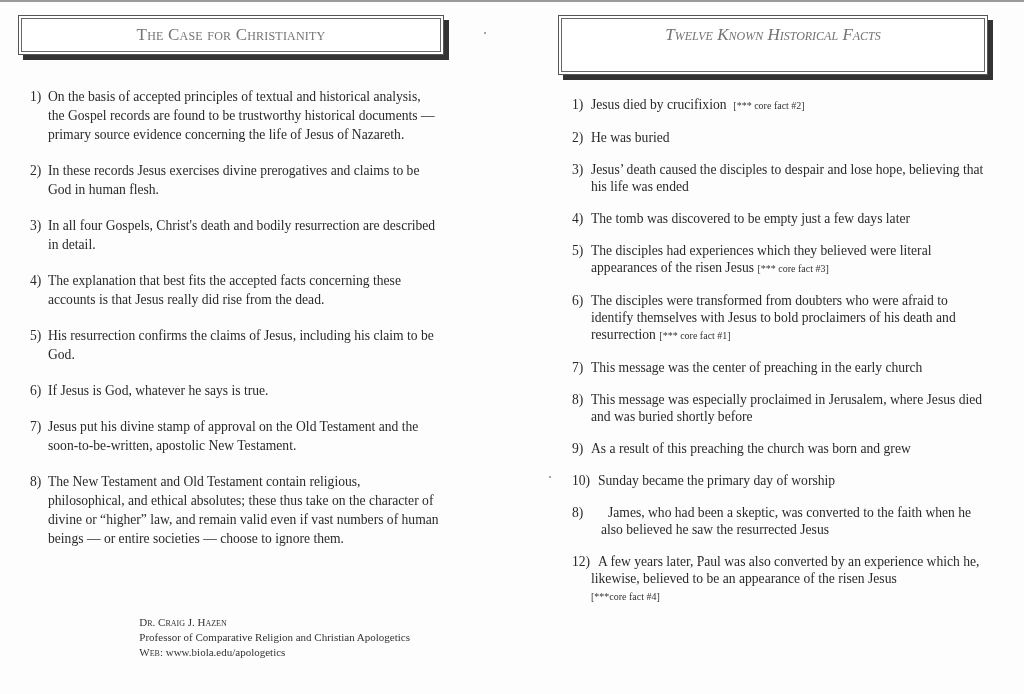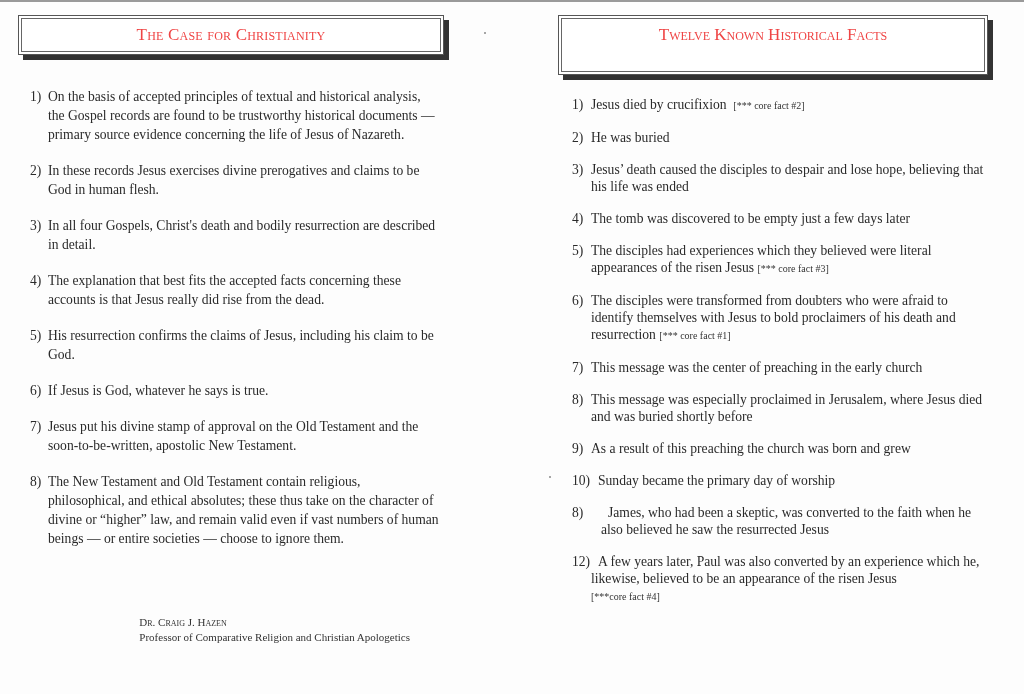--- a/index.html
+++ b/index.html
@@ -11,25 +11,25 @@
     position: relative;
   }
   .topline { position: absolute; left: 0; top: 0; width: 1024px; height: 2px; background: #9a9a9a; }
   .titlebox {
     position: absolute;
     background: #fff;
     border: 1px solid #555;
     box-shadow: inset 0 0 0 2px #fff, inset 0 0 0 3px #666, 5px 5px 0 #333;
     text-align: center;
     font-variant: small-caps;
-    color: #ef4444;
+    color: #737373;
   }
   .title-left { left: 18px; top: 15px; width: 424px; height: 38px; }
   .title-left .t1 { font-size: 17px; line-height: 38px; letter-spacing: 0.2px; }
-  .title-right { left: 558px; top: 15px; width: 428px; height: 58px; }
+  .title-right { left: 558px; top: 15px; width: 428px; height: 58px; font-style: italic; }
   .title-right .t1 { font-size: 17px; margin-top: 9px; line-height: 20px; }
   .title-right .t2 { font-size: 13.5px; line-height: 18px; }
 
   .list { position: absolute; margin: 0; padding: 0; list-style: none; }
   .list li { position: relative; font-size: 13.6px; line-height: 19px; }
   .list .num { position: absolute; left: 0; top: 0; }
   .list .txt { display: block; }
   .core { font-size: 10px; color: #333; }
 
   .left-list { left: 30px; top: 87px; width: 410px; }
@@ -88,20 +88,24 @@
       </li>
     <li>
         <span class="num">8)</span>
         <span class="txt">The New Testament and Old Testament contain religious, philosophical, and ethical absolutes; these thus take on the character of divine or “higher” law, and remain valid even if vast numbers of human beings — or entire societies — choose to ignore them.</span>
       </li>
   </ol>
 
   <div class="credit">
     <div class="sc">Dr. Craig J. Hazen</div>
     <div>Professor of Comparative Religion and Christian Apologetics</div>
+    <div>
+      <span class="sc">Web:</span>
+      <span>www.biola.edu/apologetics</span>
+    </div>
   </div>
 </section>
 
 <section>
   <div class="titlebox title-right">
     <div class="t1">Twelve Known Historical Facts</div>
   </div>
 
   <ol class="list right-list">
     <li>

